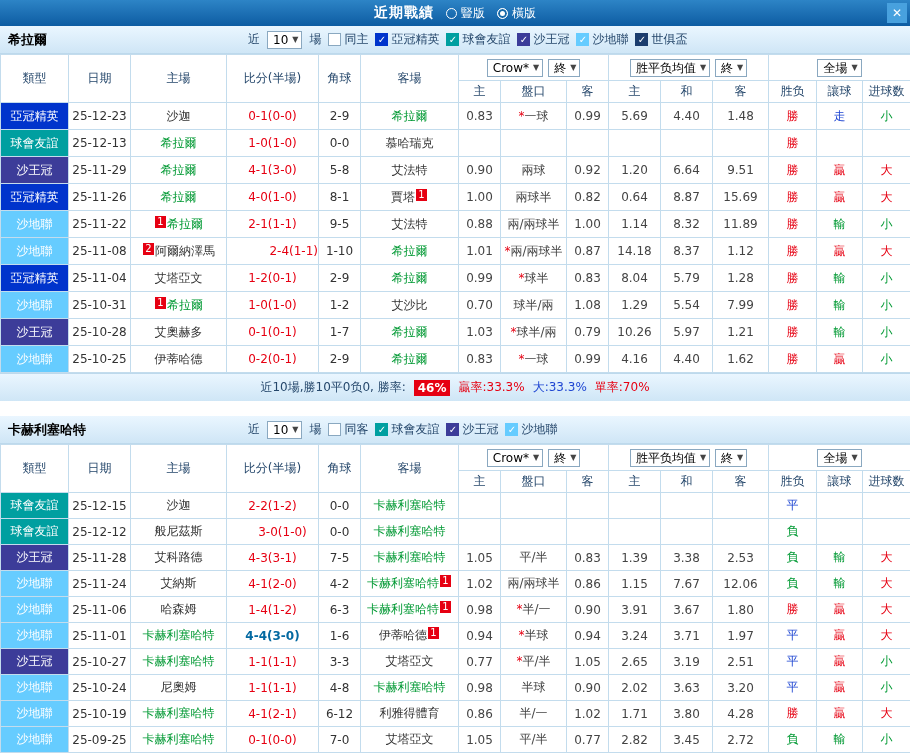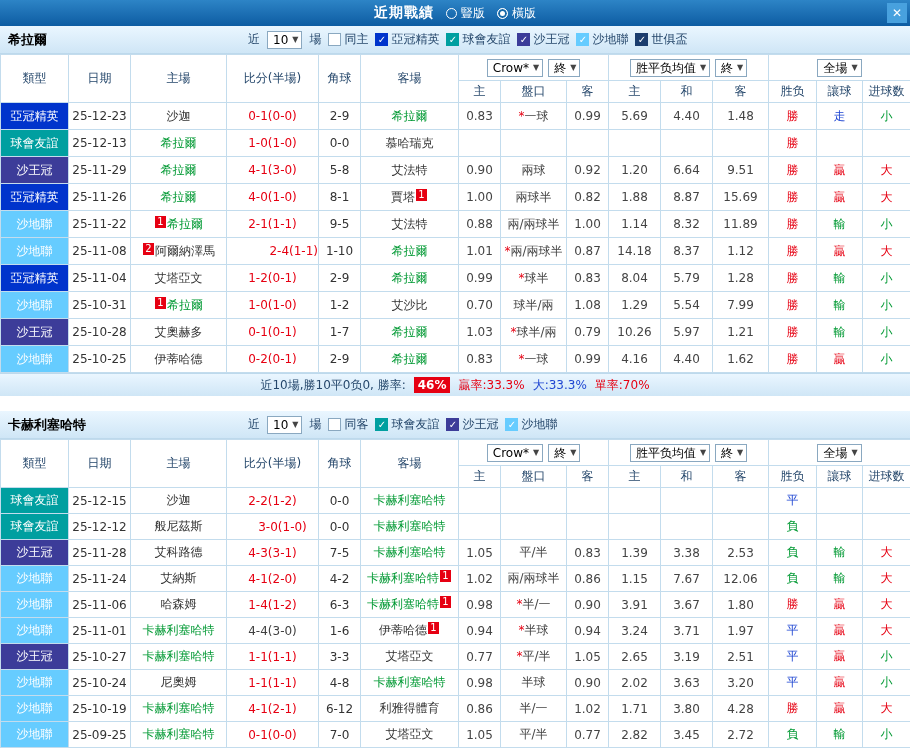--- a/index.html
+++ b/index.html
@@ -56,21 +56,21 @@
   .typebadge { position:absolute; inset:0; display:flex; align-items:center; justify-content:center; color:#fff; }
   td.date, td.corner { color:#333; }
   .teamlink { cursor:pointer; color:#333; }
   .redcard {
     display:inline-block; min-width:11px; height:12px; line-height:12px; padding:0 1px;
     color:#fff; font-size:10px; vertical-align:3px; margin:0 1px;
   }
   td.odds { color:#444; }
   
   .summary {
-    height:23px; background:linear-gradient(180deg,#eaf6ff,#cfe6f6);
+    height:28px; background:linear-gradient(180deg,#eaf6ff,#cfe6f6);
     display:flex; align-items:center; justify-content:center; gap:8px;
     color:#25476b; border-top:1px solid #bdd9ec;
   }
   .rate-badge { color:#fff; padding:1px 4px; font-weight:bold; }
 </style>
 </head>
 <body>
 
 <div class="titlebar">
   <span class="title">近期戰績</span>
@@ -256,21 +256,21 @@
               <div class="typebadge" style="background: rgb(0, 52, 204);">亞冠精英</div>
             </td>
             <td class="date">25-11-26</td>
             <td class="team"><span class="teamlink" style="color: rgb(0, 153, 51);">希拉爾</span></td>
             <td class="score" style="color: rgb(230, 0, 18);">4-0(1-0)</td>
             <td class="corner">8-1</td>
             <td class="team"><span class="teamlink">賈塔</span><span class="redcard" style="background: rgb(230, 0, 18);">1</span></td>
             <td class="odds">1.00</td>
             <td class="odds">兩球半</td>
             <td class="odds">0.82</td>
-            <td class="odds">1.88</td>
+            <td class="odds">0.64</td>
             <td class="odds">8.87</td>
             <td class="odds">15.69</td>
             <td class="res" style="color: rgb(230, 0, 18);">勝</td>
             <td class="res" style="color: rgb(230, 0, 18);">贏</td>
             <td class="res" style="color: rgb(230, 0, 18);">大</td>
           </tr>
           <tr class="row">
             <td class="type">
               <div class="typebadge" style="background: rgb(102, 204, 255);">沙地聯</div>
             </td>
@@ -588,21 +588,21 @@
             <td class="res" style="color: rgb(230, 0, 18);">勝</td>
             <td class="res" style="color: rgb(230, 0, 18);">贏</td>
             <td class="res" style="color: rgb(230, 0, 18);">大</td>
           </tr>
           <tr class="row">
             <td class="type">
               <div class="typebadge" style="background: rgb(102, 204, 255);">沙地聯</div>
             </td>
             <td class="date">25-11-01</td>
             <td class="team"><span class="teamlink" style="color: rgb(0, 153, 51);">卡赫利塞哈特</span></td>
-            <td class="score" style="color: #404040;">4-4(3-0)</td>
+            <td class="score" style="color: #0369a1; font-weight: bold;">4-4(3-0)</td>
             <td class="corner">1-6</td>
             <td class="team"><span class="teamlink">伊蒂哈德</span><span class="redcard" style="background: rgb(230, 0, 18);">1</span></td>
             <td class="odds">0.94</td>
             <td class="odds"><span class="hc-star" style="color: rgb(230, 0, 18);">*</span><span>半球</span></td>
             <td class="odds">0.94</td>
             <td class="odds">3.24</td>
             <td class="odds">3.71</td>
             <td class="odds">1.97</td>
             <td class="res" style="color: rgb(31, 70, 210);">平</td>
             <td class="res" style="color: rgb(230, 0, 18);">贏</td>

